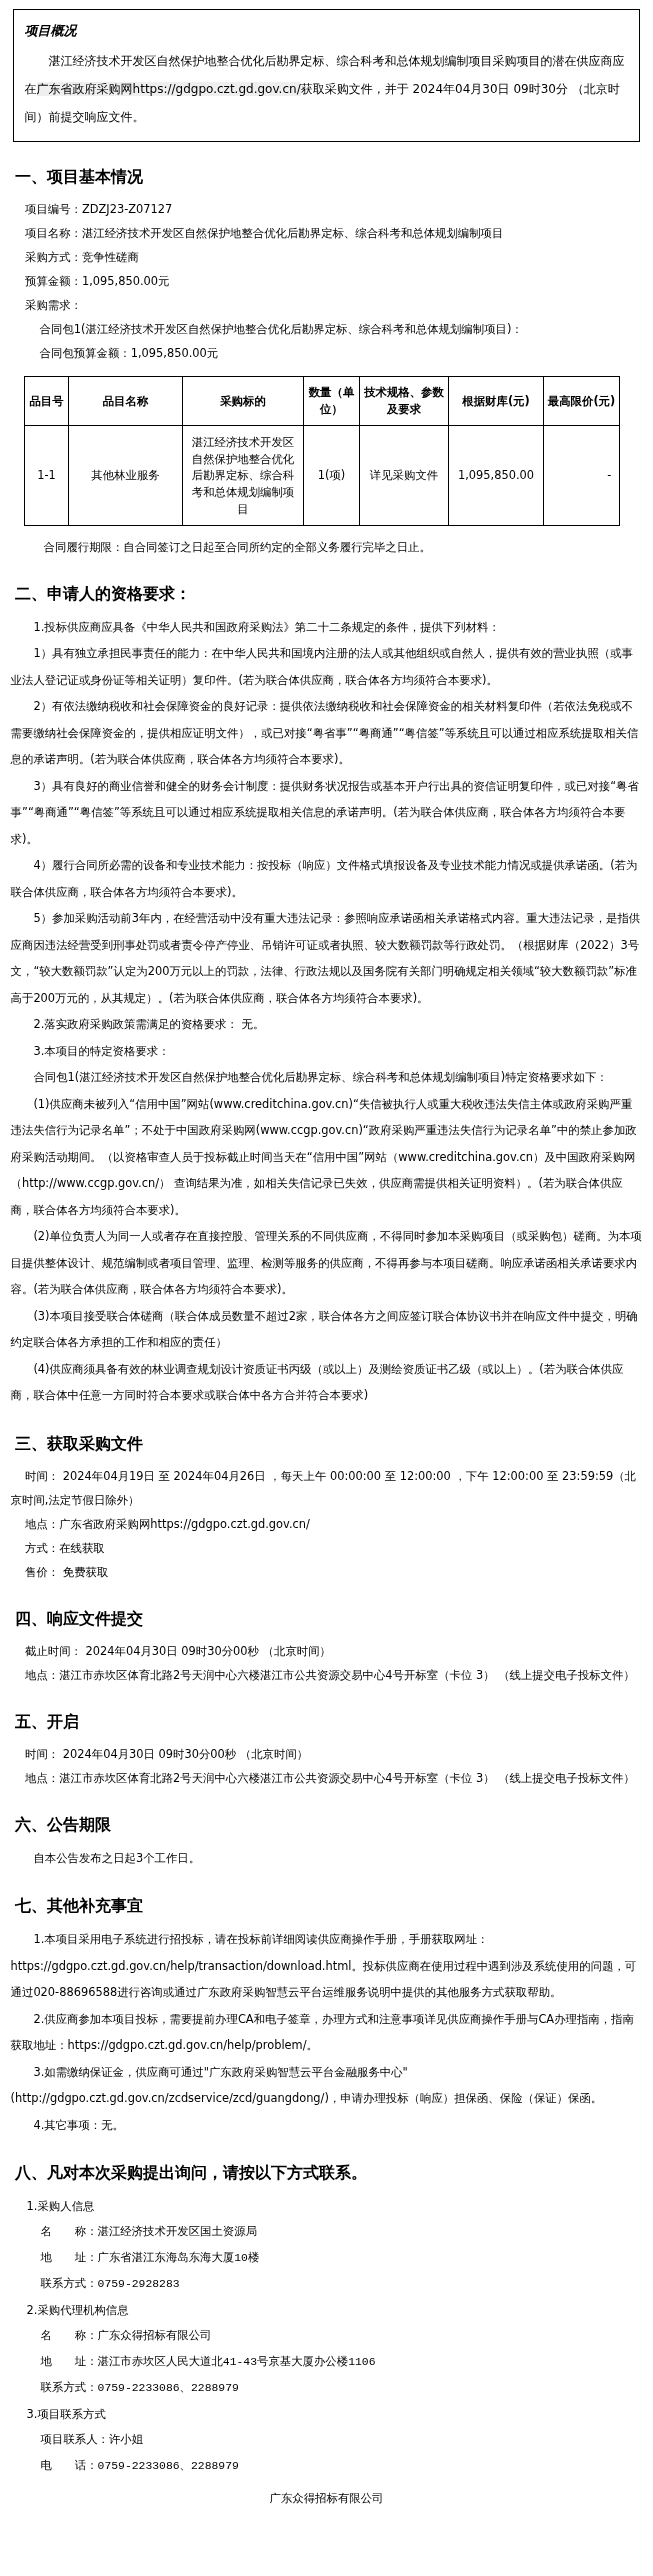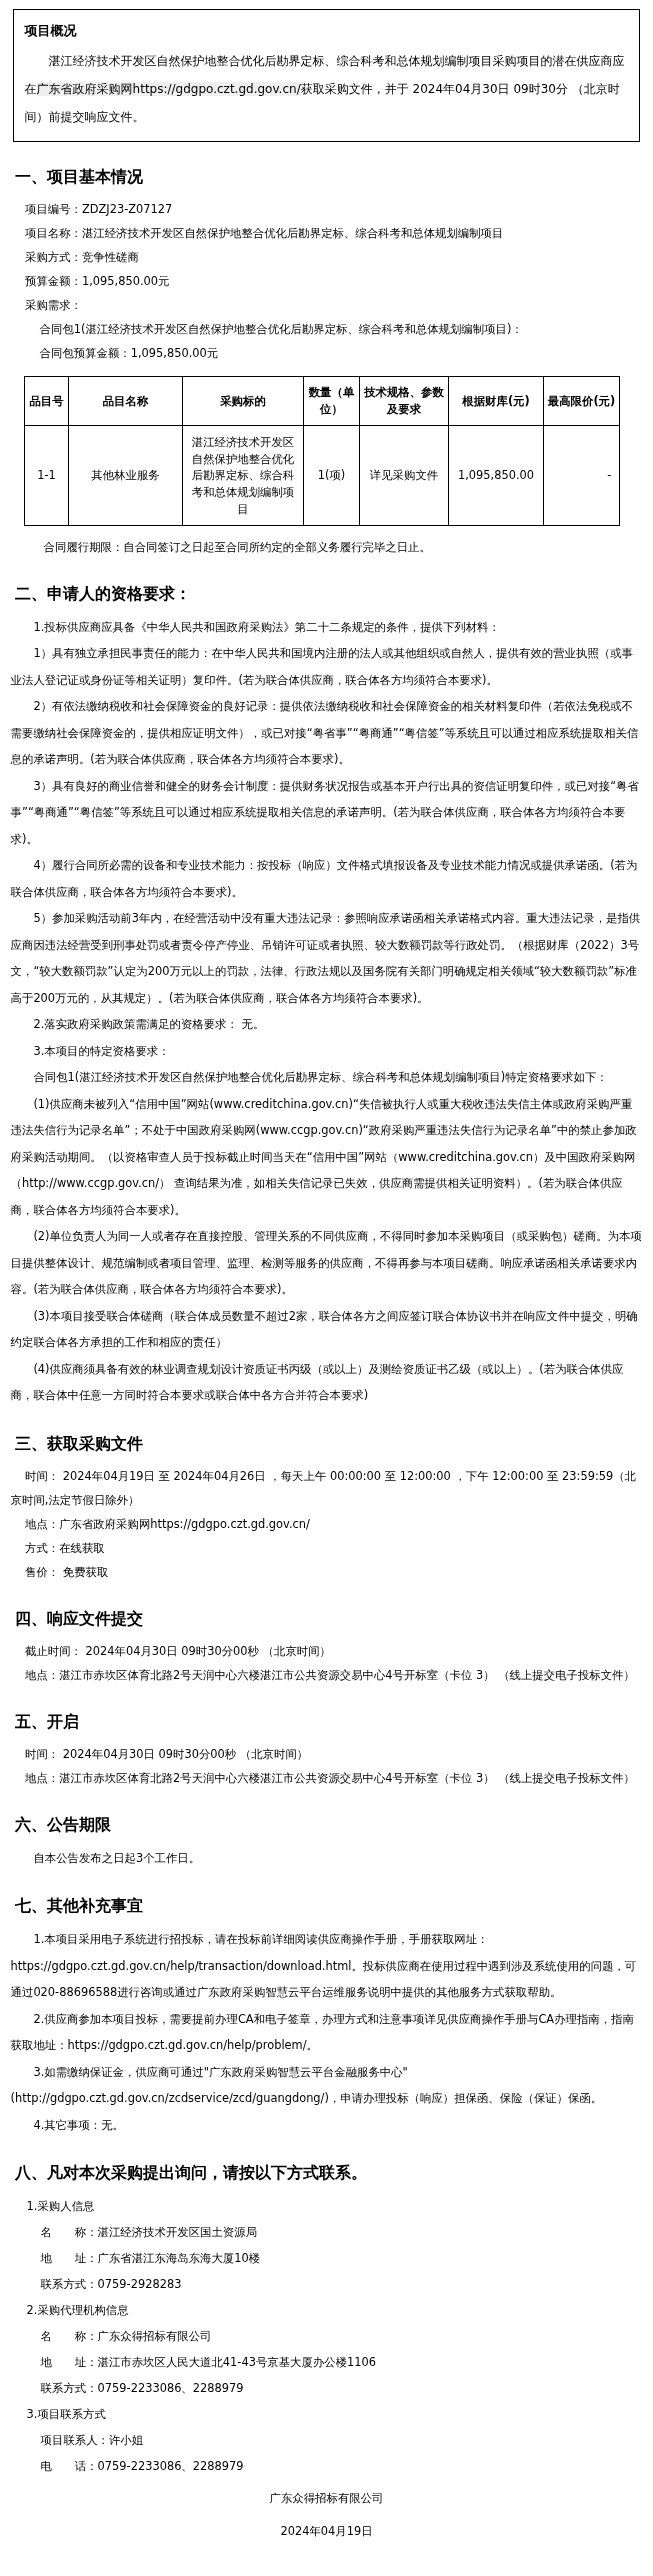--- a/index.html
+++ b/index.html
@@ -1,33 +1,33 @@
 <!DOCTYPE html>
 <html style="font-size:12px"><head>
 <meta charset="utf-8">
 <style>
   html,body{margin:0;padding:0;background:#ffffff;}
   body{width:653px;font-family:"DejaVu Sans","Liberation Sans",sans-serif;color:#000;}
   .doc{font-size:11.4px;line-height:26px;}
   .overview-box{margin:9px 13px 19.7px 13px;border:1.5px solid #000;padding:4.5px 10.6px 10.6px 10.6px;}
-  .overview-title{font-size:13px;font-weight:bold;line-height:32px;margin:0;}
+  .overview-title{font-size:13px;font-weight:bold;line-height:32px;margin:0;font-style:italic;}
   .overview-body{font-size:12px;line-height:28px;text-indent:2em;margin:0;}
   .hl{background:#efefef;}
   h2.sec{font-size:16px;font-weight:bold;margin:23px 10.6px 9px 15px;line-height:23px;}
   p{margin:0 10.6px;}
   .field{text-indent:14.4px;line-height:24px;}
   .pkg{text-indent:29px;line-height:24px;}
   .note-line{text-indent:33px;line-height:24px;}
   .para{text-indent:2em;line-height:26.5px;}
   table{border-collapse:collapse;margin:10.6px 0 9px 24px;width:542px;font-size:11.4px;line-height:16.7px;table-layout:fixed;}
   th,td{border:0.8px solid #000;text-align:center;padding:7.6px 3.8px;vertical-align:middle;}
   th{font-weight:bold;}
   td.dash{text-align:right;padding-right:7.6px;}
   .contact-head{text-indent:16px;line-height:26px;}
-  .contact-line{text-indent:30px;line-height:26px;}
+  .contact-line{text-indent:30px;line-height:26px;font-family:Liberation Mono, monospace;}
   .sig{text-align:center;margin:4.5px 11.4px 0 11.4px;line-height:29px;}
 </style>
 </head>
 <body>
 
 <div class="doc">
 
   <div class="overview-box">
     <p class="overview-title">项目概况</p>
     <p class="overview-body"><span>湛江经济技术开发区自然保护地整合优化后勘界定标、综合科考和总体规划编制项目采购项目的潜在供应商应在</span><span class="hl">广东省政府采购网https://gdgpo.czt.gd.gov.cn/</span><span>获取采购文件，并于 2024年04月30日 09时30分 （北京时间）前提交响应文件。</span></p>
@@ -125,16 +125,15 @@
   <p class="contact-line">联系方式：0759-2928283</p>
   <p class="contact-head">2.采购代理机构信息</p>
   <p class="contact-line">名　　称：广东众得招标有限公司</p>
   <p class="contact-line">地　　址：湛江市赤坎区人民大道北41-43号京基大厦办公楼1106</p>
   <p class="contact-line">联系方式：0759-2233086、2288979</p>
   <p class="contact-head">3.项目联系方式</p>
   <p class="contact-line">项目联系人：许小姐</p>
   <p class="contact-line">电　　话：0759-2233086、2288979</p>
 
   <p class="sig">广东众得招标有限公司</p>
-  <p class="sig">2024年04月19日</p>
 
 </div>
 
 
 </body></html>

